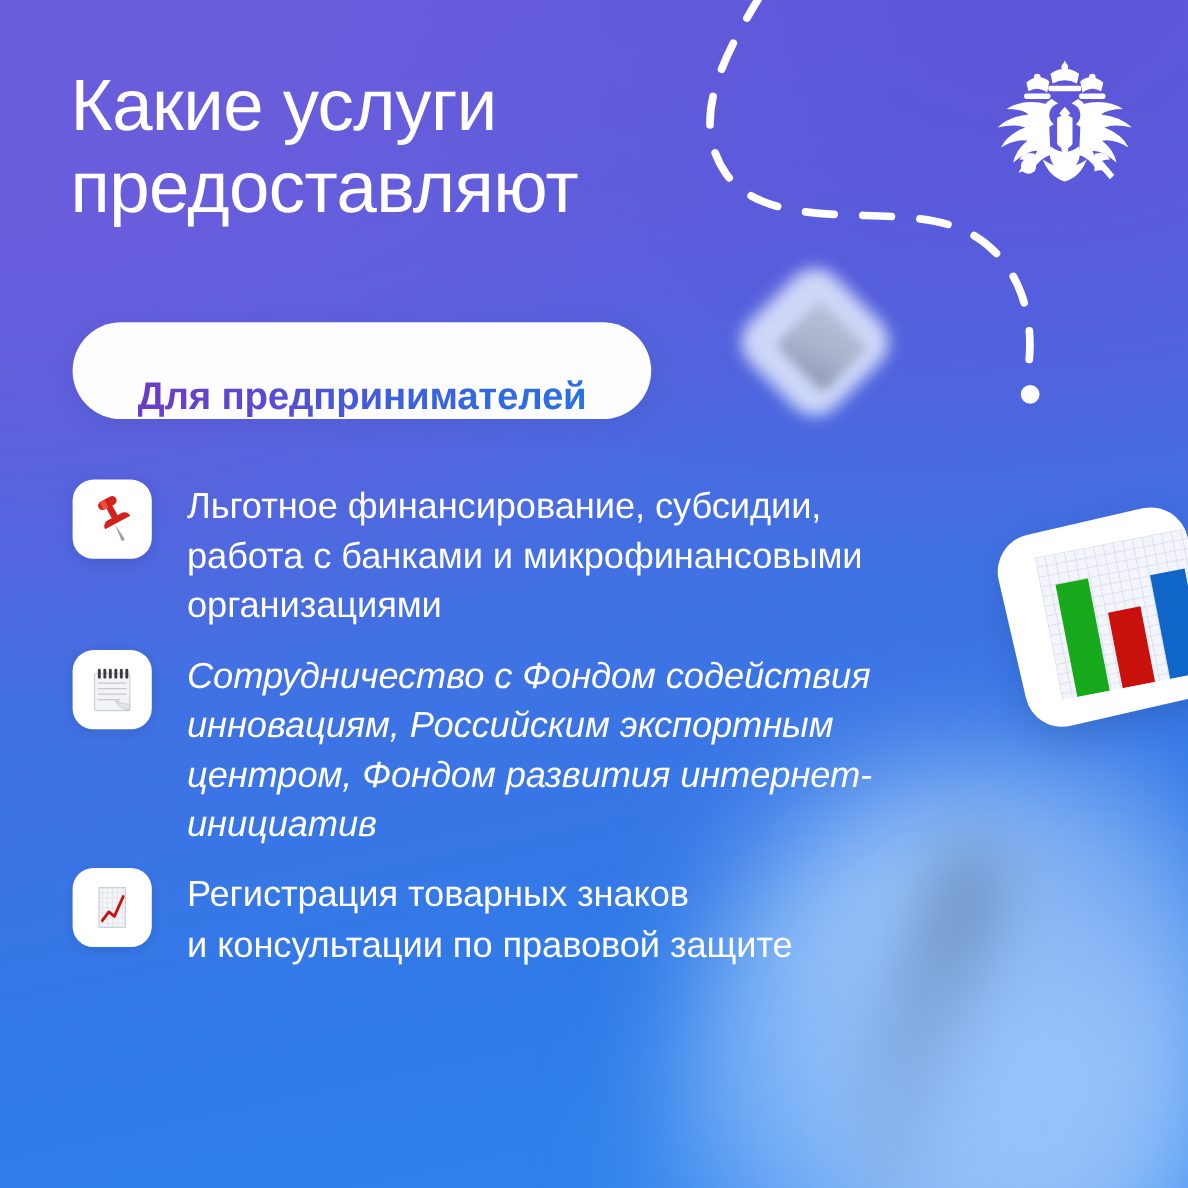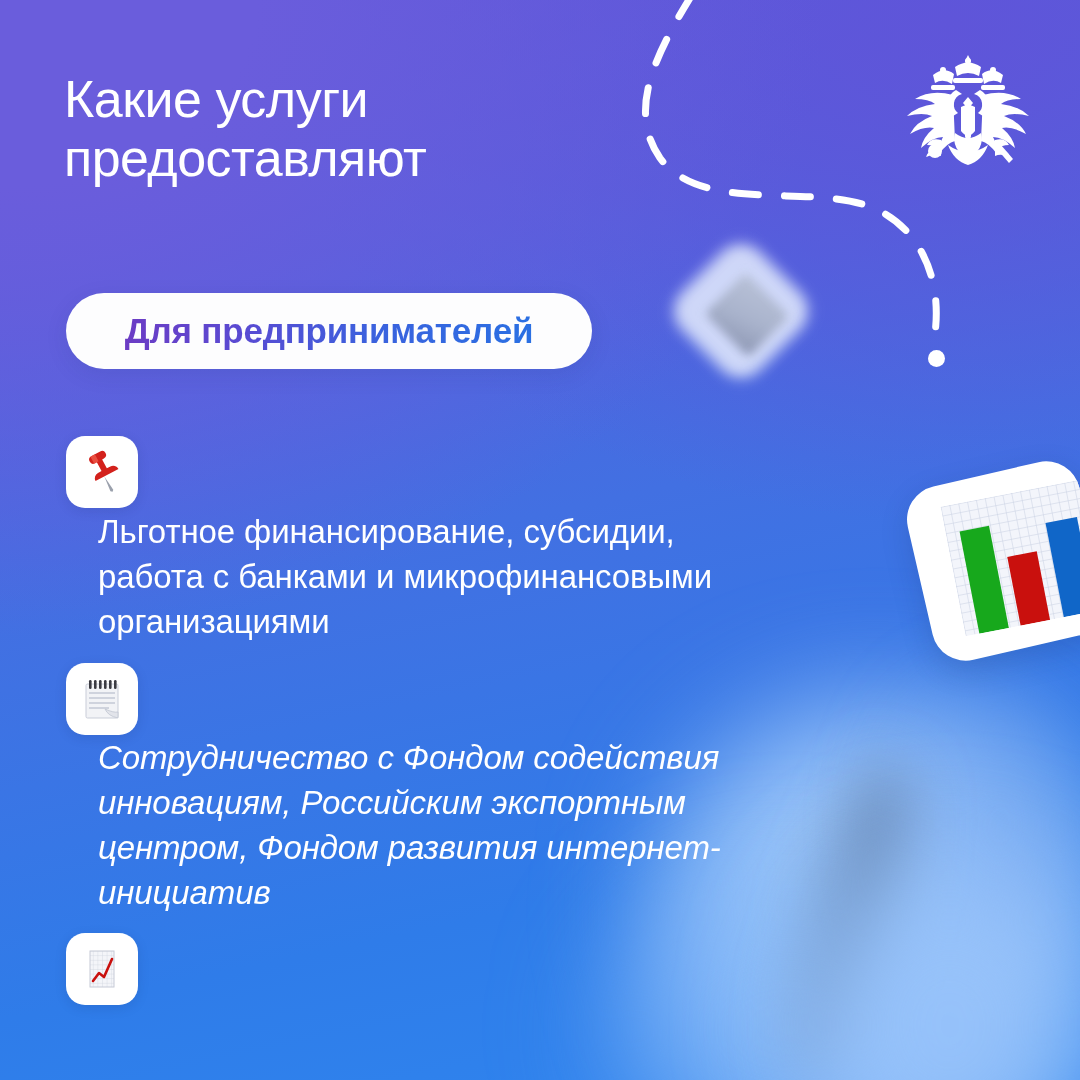--- a/index.html
+++ b/index.html
@@ -59,42 +59,42 @@
     position:absolute;left:918px;top:472px;width:176px;height:178px;
     background:#ffffff;border-radius:34px;
     transform:rotate(-13deg);
     box-shadow:0 10px 30px rgba(20,40,90,.18);
     overflow:hidden;
   }
   .chart-inner{position:absolute;left:34px;top:24px;width:150px;height:132px;transform:rotate(2deg);}
 
   
   .headline{
-    position:absolute;left:64px;top:70px;width:640px;
-    color:#ffffff;font-size:52px;line-height:1.14;font-weight:400;
+    position:absolute;left:64px;top:58px;width:640px;
+    color:#ffffff;font-size:66px;line-height:1.14;font-weight:400;
     letter-spacing:-0.5px;white-space:pre-line;
   }
 
   
   .pill{
-    position:absolute;left:66px;top:293px;width:526px;height:76px;
+    position:absolute;left:66px;top:293px;width:526px;height:88px;
     background:#fdfdfe;border-radius:44px;
-    display:flex;align-items:center;justify-content:center;
+    display:flex;align-items:flex-end;justify-content:center;
     box-shadow:0 6px 22px rgba(25,45,110,.10);
   }
   .pill-text{
     font-size:35px;font-weight:700;letter-spacing:-0.2px;
     background:linear-gradient(95deg,#6c3cc4 0%,#5a4ad2 28%,#3a62de 62%,#2a70e3 100%);
     -webkit-background-clip:text;background-clip:text;
     -webkit-text-fill-color:transparent;color:#3d5cd8;
   }
 
   
   .list{position:absolute;left:66px;top:436px;width:900px;}
-  .item{display:flex;align-items:flex-start;margin-bottom:18px;flex-direction:column;}
+  .item{display:flex;align-items:flex-start;margin-bottom:18px;}
   .tile{
     flex:0 0 auto;width:72px;height:72px;background:#ffffff;border-radius:19px;
     display:flex;align-items:center;justify-content:center;
     font-size:42px;line-height:1;
     box-shadow:0 3px 12px rgba(20,40,90,.13);
     font-family:"DejaVu Sans",sans-serif;
     overflow:hidden;
   }
   .tile svg{display:block;}
   .item-text{
@@ -234,17 +234,19 @@
             <pattern id="g2" width="4.6" height="4.6" patternUnits="userSpaceOnUse">
               <path d="M4.6 0 L0 0 0 4.6" fill="none" stroke="#d2d6e0" stroke-width=".8"></path>
             </pattern>
           </defs>
           <rect x="11" y="5" width="24" height="36" fill="#f4f5f9"></rect>
           <rect x="11" y="5" width="24" height="36" fill="url(#g2)"></rect>
           <rect x="11" y="5" width="24" height="36" fill="none" stroke="#c6cad6" stroke-width="1"></rect>
           <polyline points="14,35 20,27 25,31 33,13" fill="none" stroke="#c9100d" stroke-width="2.6" stroke-linecap="round" stroke-linejoin="round"></polyline>
         </svg>
       </div>
+      <div class="item-text">Регистрация товарных знаков
+и консультации по правовой защите</div>
     </div>
 
 
   </div>
 </div>
 
 </body></html>

